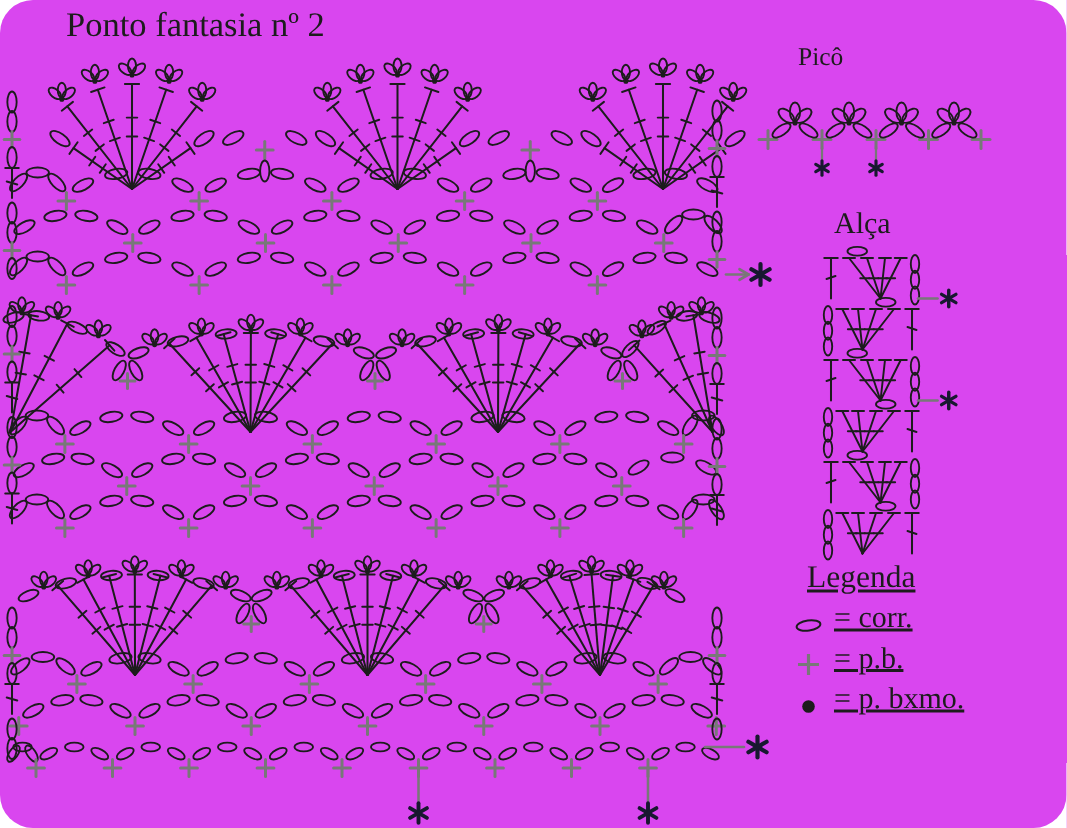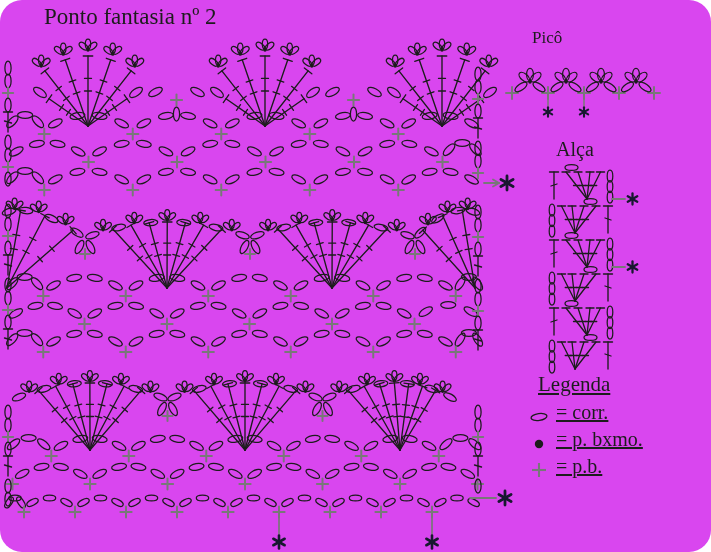--- a/index.html
+++ b/index.html
@@ -1147,32 +1147,32 @@
       <span class="legend-sym">
         <svg width="26" height="14">
             <ellipse cx="13" cy="7" rx="8" ry="3.4" fill="none" stroke="#1c1c1c" stroke-width="1.3" transform="rotate(-8 13 7)"></ellipse>
           </svg>
       </span>
       <span class="legend-label">= corr.</span>
     </div>
 
     <div class="legend-row">
       <span class="legend-sym">
-        <svg width="26" height="14">
-            <circle cx="13" cy="7" r="4.2" fill="#1c1c1c"></circle>
-          </svg>
-      </span>
-      <span class="legend-label">= p. bxmo.</span>
-    </div>
-
-    <div class="legend-row">
-      <span class="legend-sym">
         <svg width="26" height="16">
             <line x1="6" y1="8" x2="20" y2="8" stroke="#787878" stroke-width="2.1"></line>
             <line x1="13" y1="1" x2="13" y2="15" stroke="#787878" stroke-width="2.1"></line>
           </svg>
       </span>
       <span class="legend-label">= p.b.</span>
     </div>
 
+    <div class="legend-row">
+      <span class="legend-sym">
+        <svg width="26" height="14">
+            <circle cx="13" cy="7" r="4.2" fill="#1c1c1c"></circle>
+          </svg>
+      </span>
+      <span class="legend-label">= p. bxmo.</span>
+    </div>
+
 
   </div>
 </div>
 
 </body></html>

